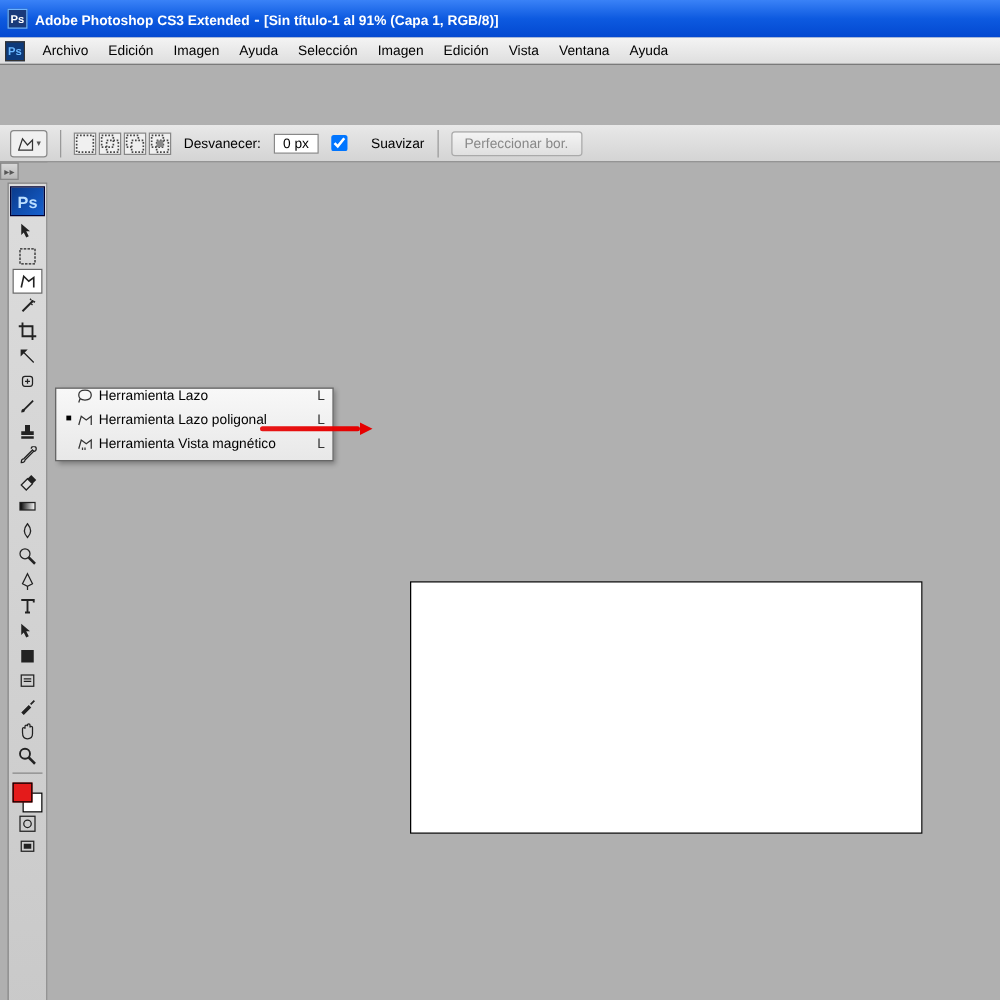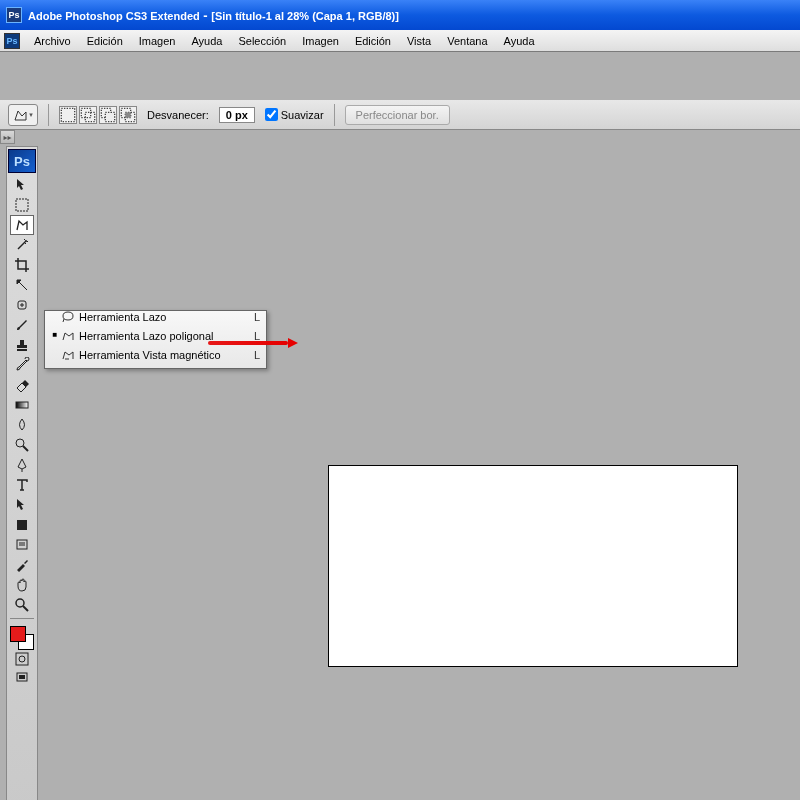--- a/index.html
+++ b/index.html
@@ -13,22 +13,22 @@
 .menubar .ps-menu-icon { width: 16px; height: 16px; background: #0d3a7a; color: #6ab8ff; display: flex; align-items: center; justify-content: center; font-size: 9px; font-weight: bold; margin-right: 6px; border: 1px solid #333; }
 .menubar .menu-item { padding: 3px 8px; color: #000; cursor: default; }
 
 .optionsbar { height: 30px; background: linear-gradient(to bottom, #e8e8e8, #d4d4d4); display: flex; align-items: center; padding: 0 8px; border-bottom: 1px solid #888; gap: 10px; margin-top: 48px; }
 .optionsbar .tool-preview { width: 30px; height: 22px; background: #f0f0f0; border: 1px solid #888; display: flex; align-items: center; justify-content: center; border-radius: 3px; }
 .optionsbar .tool-preview svg { width: 16px; height: 14px; }
 .optionsbar .divider { width: 1px; height: 22px; background: #999; }
 .optionsbar .icon-group { display: flex; gap: 2px; }
 .optionsbar .icon-btn { width: 18px; height: 18px; border: 1px solid #888; background: #f0f0f0; display: flex; align-items: center; justify-content: center; }
 .optionsbar .label { color: #000; }
-.optionsbar .px-input { width: 36px; height: 16px; border: 1px solid #888; text-align: center; background: #fff; font-weight: bold; }
-.optionsbar .checkbox { display: flex; align-items: center; gap: 3px; }
+.optionsbar .px-input { width: 36px; height: 16px; border: 1px solid #888; text-align: center; background: #fff; }
+.optionsbar .checkbox { display: flex; align-items: center; gap: 19px; }
 .optionsbar .checkbox input { width: 13px; height: 13px; }
 .optionsbar .refine-btn { height: 20px; padding: 0 10px; background: linear-gradient(to bottom,#f4f4f4,#e0e0e0); border: 1px solid #aaa; border-radius: 3px; color: #888; }
 
 .workspace { position: relative; display: flex; height: calc(800px - 82px); }
 
 .tab-strip { position: absolute; top: 0; left: 0; width: 15px; height: 14px; background: linear-gradient(to bottom,#d8d8d8,#b8b8b8); border: 1px solid #888; display:flex; align-items:center; justify-content:center; font-size:8px; color:#555; z-index:5; }
 
 .toolbox { width: 32px; background: linear-gradient(to bottom, #dcdcdc, #c8c8c8); border: 1px solid #888; margin-top: 16px; margin-left: 6px; display: flex; flex-direction: column; align-items: center; padding: 2px 0; position: relative; }
 .toolbox .ps-logo { width: 28px; height: 24px; background: linear-gradient(135deg,#0a3a8a,#1560d0); color: #bcdfff; display: flex; align-items: center; justify-content: center; font-weight: bold; font-size: 13px; border: 1px solid #003; margin-bottom: 2px; }
 .tool-btn { width: 24px; height: 20px; display: flex; align-items: center; justify-content: center; border: 1px solid transparent; cursor: default; position: relative; }
@@ -54,21 +54,21 @@
 .red-arrow { position: absolute; left: 208px; top: 210px; width: 90px; height: 6px; z-index: 101; }
 .red-arrow .shaft { position:absolute; left:0; top:1px; width:80px; height:4px; background: linear-gradient(to right, rgba(230,0,0,0.9), #e60000); border-radius: 2px; }
 .red-arrow .head { position:absolute; right:0; top:-2px; width:0; height:0; border-left: 10px solid #e60000; border-top: 5px solid transparent; border-bottom: 5px solid transparent; }
 </style>
 </head>
 <body>
 
 <div class="titlebar">
   <div class="ps-icon">Ps</div>
   <span class="title">
-    <span>Adobe Photoshop CS3 Extended</span> - <span>[Sin título-1 al 28% (Capa 1, RGB/8)]</span>
+    <span>Adobe Photoshop CS3 Extended</span> - <span>[Sin título-1 al 91% (Capa 1, RGB/8)]</span>
   </span>
 </div>
 
 <div class="menubar">
   <div class="ps-menu-icon">Ps</div>
   <span class="menu-item">Archivo</span>
   <span class="menu-item">Edición</span>
   <span class="menu-item">Imagen</span>
   <span class="menu-item">Ayuda</span>
   <span class="menu-item">Selección</span>

